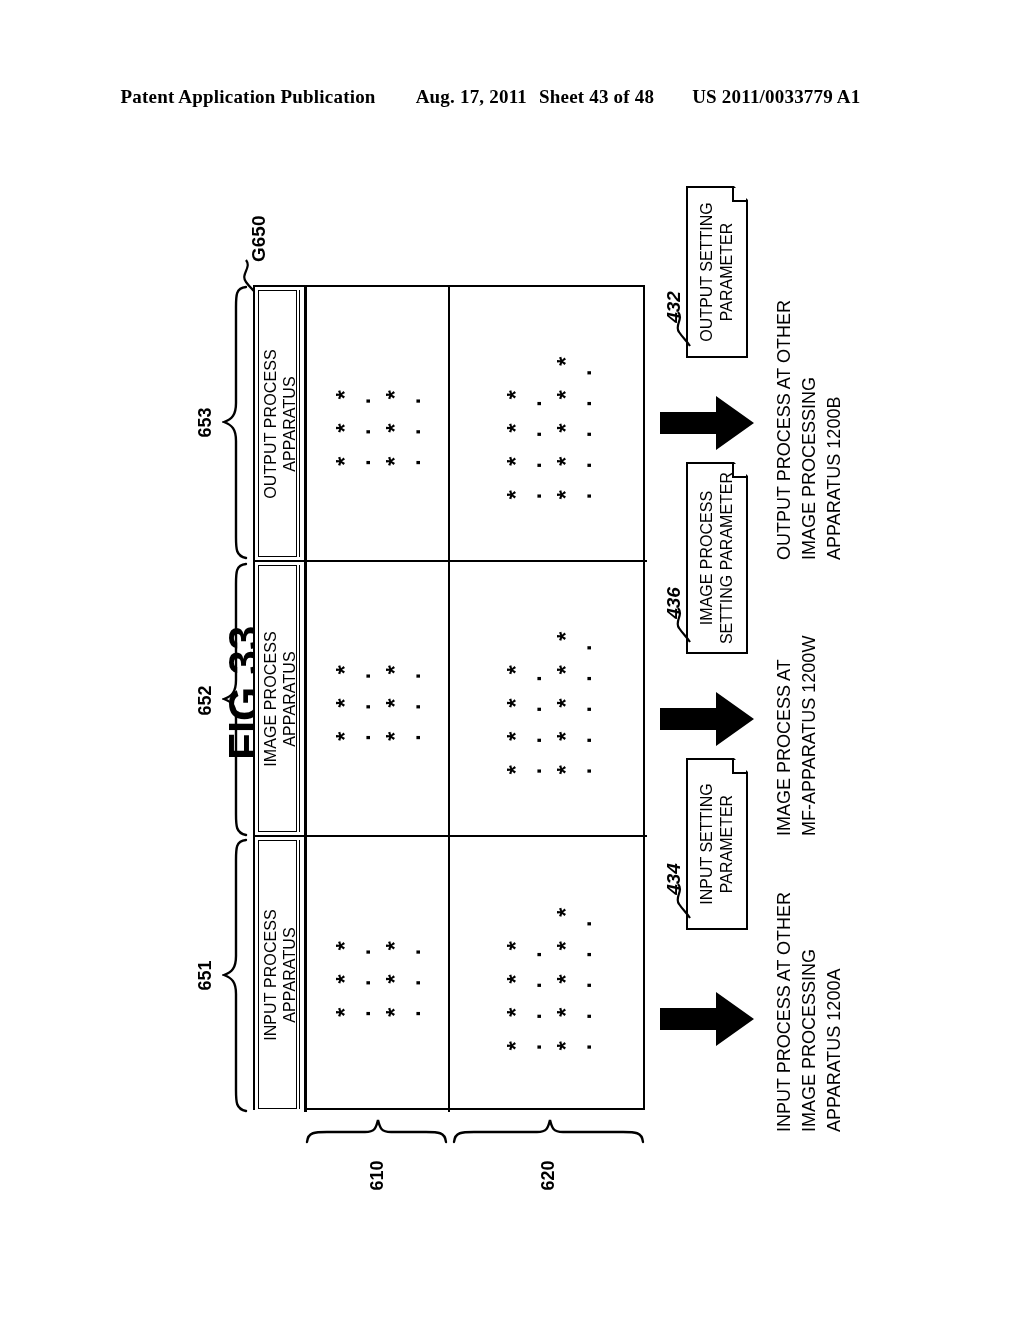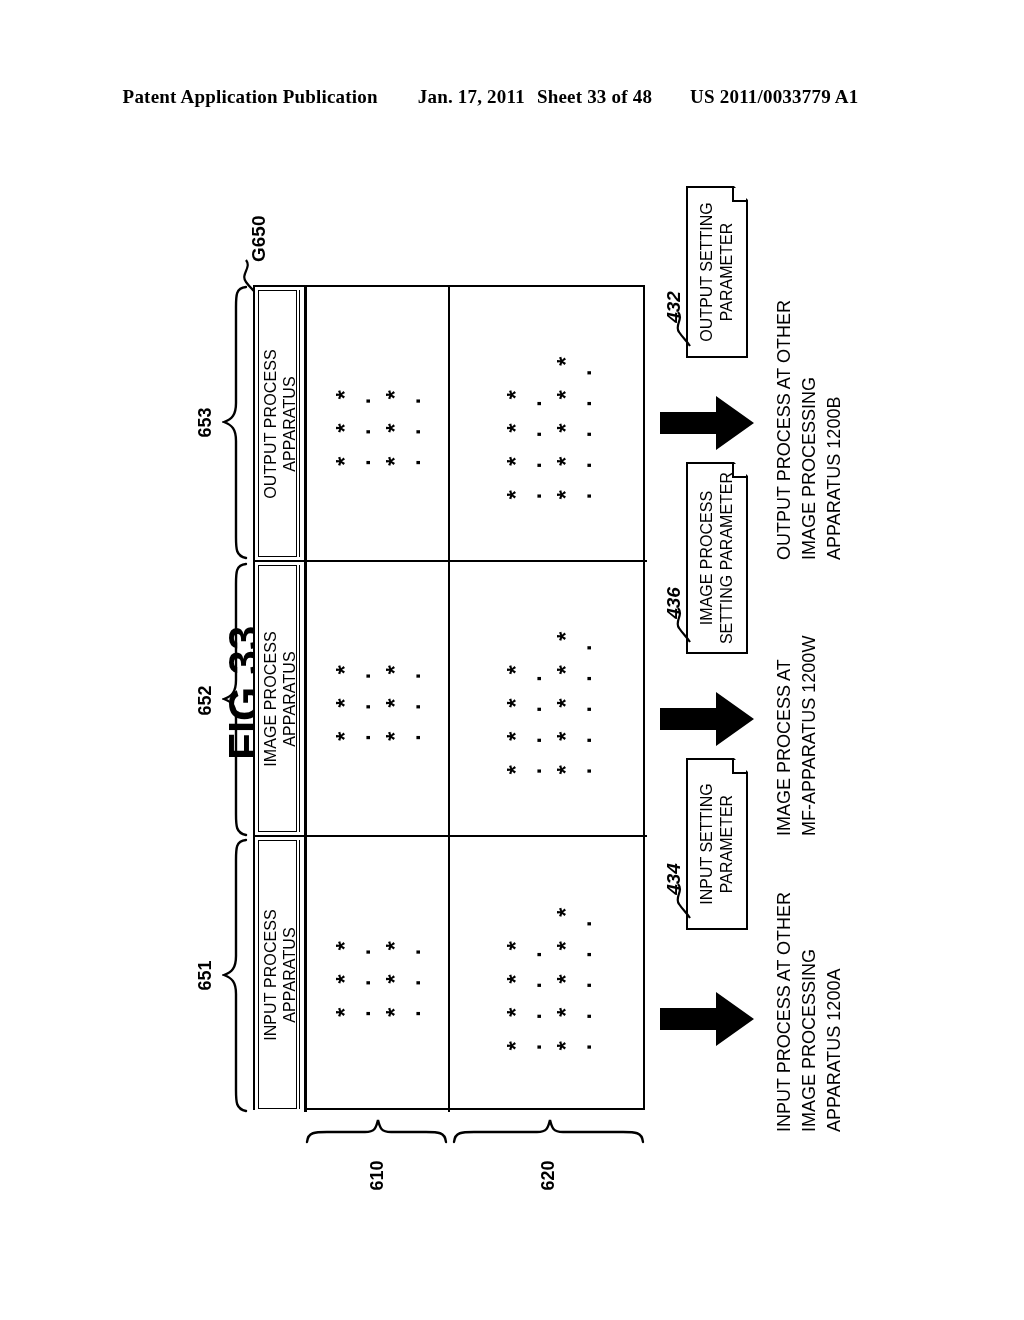--- a/index.html
+++ b/index.html
@@ -149,23 +149,23 @@
     font-size:18px;line-height:25px;white-space:nowrap;
     text-align:left;
   }
 </style>
 </head>
 <body>
 
 <div id="pub-header">
   <span>Patent Application Publication</span>
   <span class="hd-gap1"></span>
-  <span>Jan. 17, 2011</span>
+  <span>Aug. 17, 2011</span>
   <span class="hd-gap2"></span>
-  <span>Sheet 33 of 48</span>
+  <span>Sheet 43 of 48</span>
   <span class="hd-gap3"></span>
   <span>US 2011/0033779 A1</span>
 </div>
 
 <div id="figure">
 
   <div class="vt" id="fig-title">FIG.33</div>
 
   <div class="vt" id="g650-label">G650</div>
   <svg class="brace-svg" style="left:238px;top:258px;" width="40" height="40">

